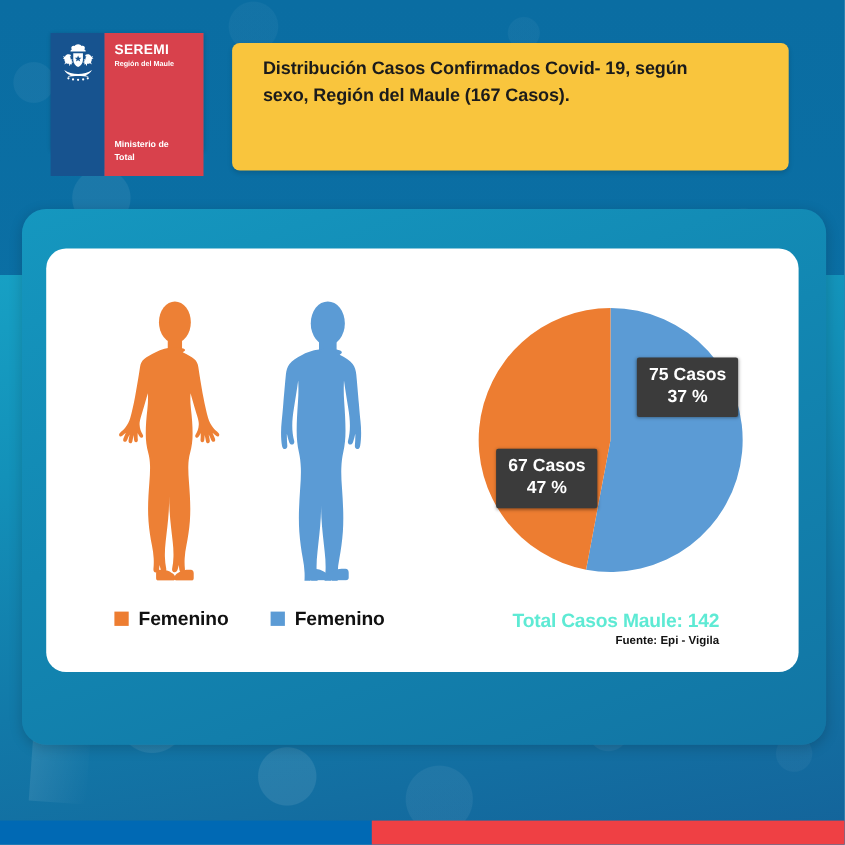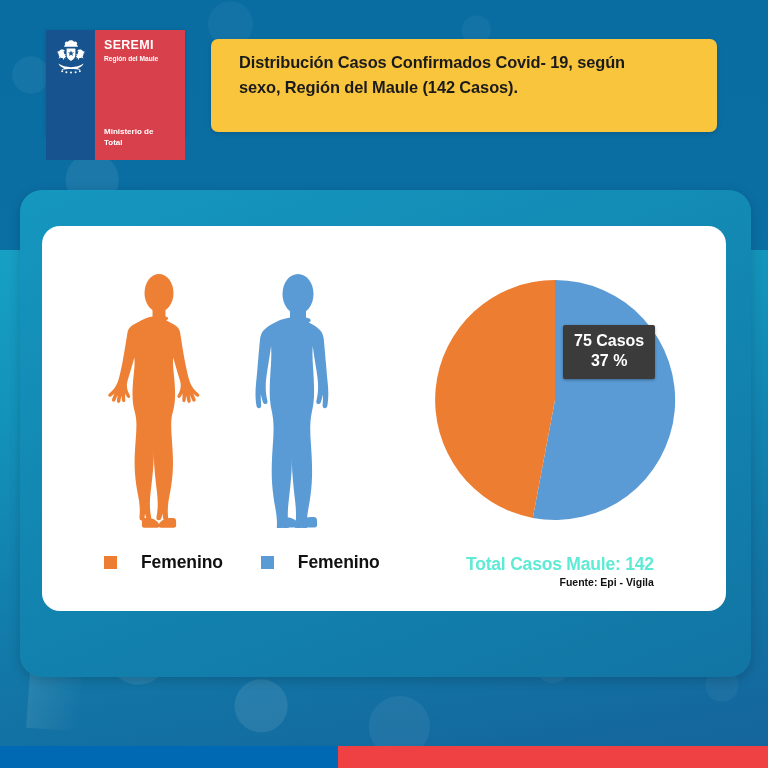--- a/index.html
+++ b/index.html
@@ -88,21 +88,21 @@
   .logo-min {
     position: absolute; left: 9px; bottom: 11px;
     color: #ffffff; font-weight: bold;
     font-size: 8px; line-height: 1.35;
   }
 
   
   .banner {
     position: absolute;
     left: 211px; top: 39px;
-    width: 506px; height: 93px;
+    width: 506px; height: 116px;
     background: #f9c githubnull;
     background: #f9c53d;
     border-radius: 7px;
     padding: 11px 16px 0 28px;
     box-shadow: 0 2px 5px rgba(0,0,0,0.14);
   }
   .banner-line {
     color: #1b1b1b;
     font-weight: bold;
     font-size: 16.4px;
@@ -144,32 +144,32 @@
     color: #ffffff;
     font-weight: bold;
     font-size: 16px;
     line-height: 1.28;
     text-align: center;
     padding: 6px 11px 7px 11px;
     border-radius: 2px;
     box-shadow: 0 1px 3px rgba(0,0,0,0.35);
     white-space: nowrap;
   }
-  .pie-label-blue   { left: 563px; top: 325px; }
+  .pie-label-blue   { left: 579px; top: 325px; }
   .pie-label-orange { left: 451px; top: 408px; }
 
   
   .legend {
     position: absolute;
     left: 104px; top: 552px;
     display: flex;
     align-items: center;
     gap: 38px;
   }
-  .legend-item { display: flex; align-items: center; gap: 24px; }
+  .legend-item { display: flex; align-items: center; gap: 9px; }
   .legend-swatch { width: 13px; height: 13px; display: block; }
   .legend-label {
     color: #111111;
     font-weight: bold;
     font-size: 17.5px;
     letter-spacing: -0.1px;
   }
 
   
   .totals { position: absolute; left: 466px; top: 554px; }
@@ -232,21 +232,21 @@
       <div class="logo-region">Región del Maule</div>
       <div class="logo-min">
         <div>Ministerio de</div>
         <div>Total</div>
       </div>
     </div>
   </div>
 
   <div class="banner">
     <div class="banner-line">Distribución  Casos Confirmados Covid- 19, según</div>
-    <div class="banner-line">sexo, Región del Maule (142 Casos).</div>
+    <div class="banner-line">sexo, Región del Maule (167 Casos).</div>
   </div>
 
   <div class="card-outer"></div>
   <div class="card-inner"></div>
 
   <div class="figure-female">
     <svg width="110" height="256" viewBox="0 0 110 256" aria-hidden="true">
       <g fill="#ED8035">
 
         <ellipse cx="55" cy="21" rx="14.5" ry="19"></ellipse>
@@ -284,20 +284,24 @@
 
       <path d="M122 122 L99.8 239.9 A120 120 0 0 1 122 2 Z" fill="#ED7D31"></path>
     </svg>
   </div>
 
   <div class="pie-label pie-label-blue">
     <div>75 Casos</div>
     <div>37 %</div>
   </div>
 
+  <div class="pie-label pie-label-orange">
+    <div>67 Casos</div>
+    <div>47 %</div>
+  </div>
 
   <div class="legend">
     <div class="legend-item">
       <span class="legend-swatch" style="background:#ED7D31"></span>
       <span class="legend-label">Femenino</span>
     </div>
     <div class="legend-item">
       <span class="legend-swatch" style="background:#5B9BD5"></span>
       <span class="legend-label">Femenino</span>
     </div>

